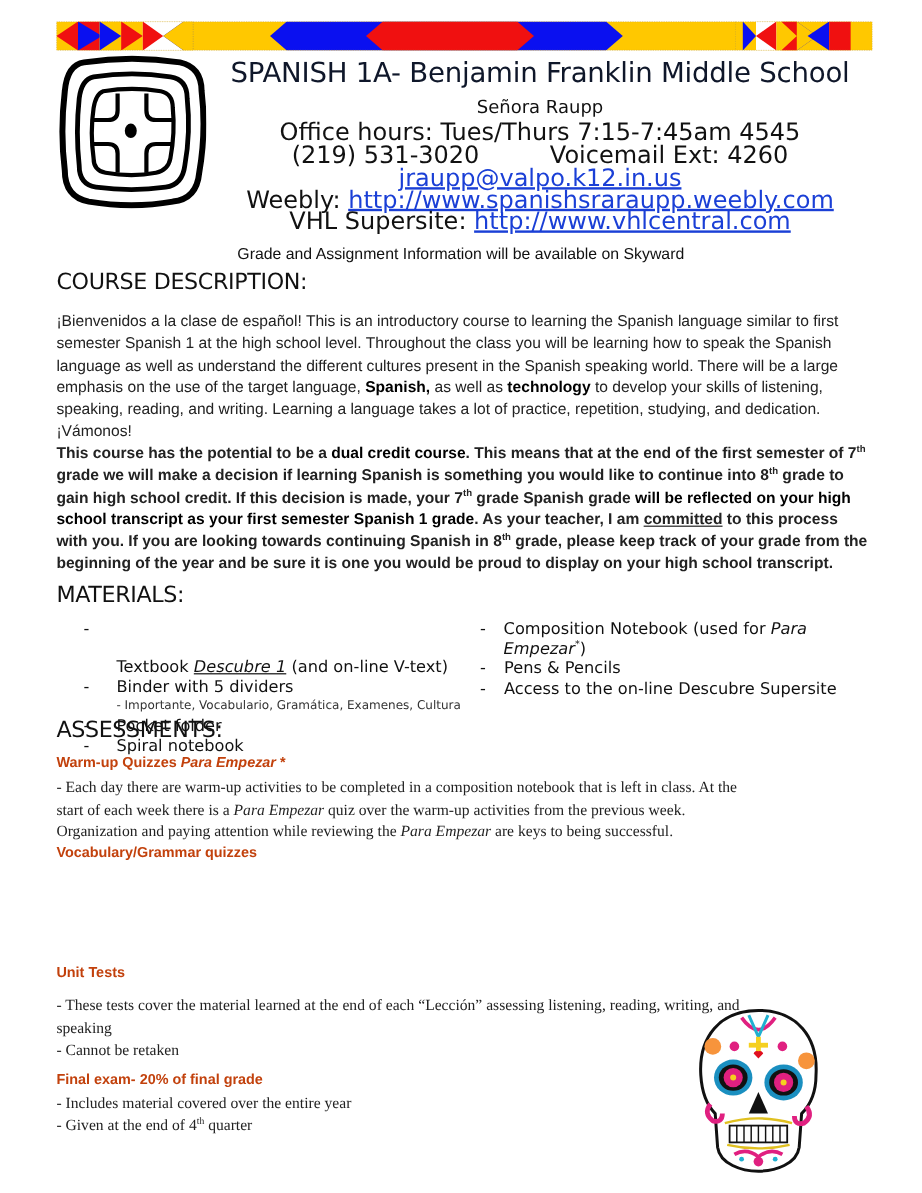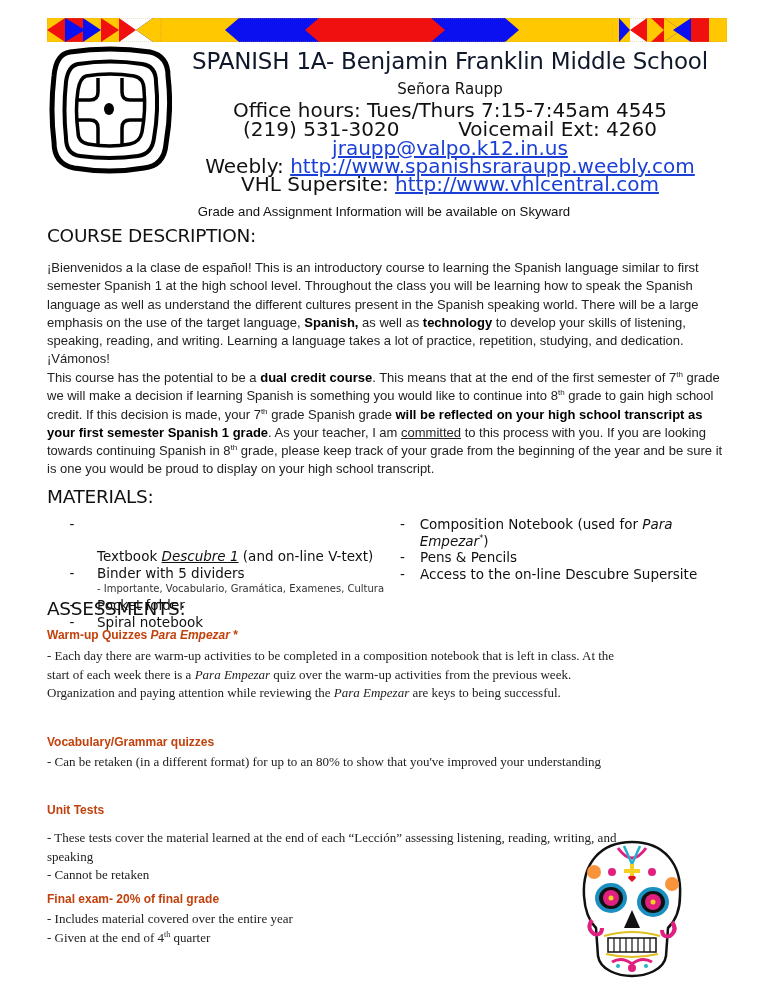--- a/index.html
+++ b/index.html
@@ -89,21 +89,21 @@
 </div>
 <div class="hdr line" style="top:175px;">
   <span>VHL Supersite: </span><span class="link">http://www.vhlcentral.com</span>
 </div>
 <div class="skyward">Grade and Assignment Information will be available on Skyward</div>
 
 <div class="h" style="top:225px;">COURSE DESCRIPTION:</div>
 <div class="para" style="top:259px;">
   <span>¡Bienvenidos a la clase de español! This is an introductory course to learning the Spanish language similar to first semester Spanish 1 at the high school level. Throughout the class you will be learning how to speak the Spanish language as well as understand the different cultures present in the Spanish speaking world.  There will be a large emphasis on the use of the target language, </span><b>Spanish,</b><span> as well as </span><b>technology</b><span> to develop your skills of listening, speaking, reading, and writing. Learning a language takes a lot of practice, repetition, studying, and dedication. ¡Vámonos!</span>
 </div>
-<div class="para" style="top:369px;">
+<div class="para" style="top:369px;font-weight:bold;">
   <span>This course has the potential to be a </span><b>dual credit course</b><span>. This means that at the end of the first semester of 7</span><span class="sup">th</span><span> grade we will make a decision if learning Spanish is something you would like to continue into 8</span><span class="sup">th</span><span> grade to gain high school credit. If this decision is made, your 7</span><span class="sup">th</span><span> grade Spanish grade </span><b>will be reflected on your high school transcript as your first semester Spanish 1 grade</b><span>. As your teacher, I am </span><u>committed</u><span> to this process with you. If you are looking towards continuing Spanish in 8</span><span class="sup">th</span><span> grade, please keep track of your grade from the beginning of the year and be sure it is one you would be proud to display on your high school transcript.</span>
 </div>
 
 <div class="h" style="top:486px;">MATERIALS:</div>
 <div class="mat" style="left:47px;top:516px;width:360px;">
   <div class="row">
       <span class="dash">-</span>
       <span style="padding-left:12px;margin-top:32px;"><span>Textbook </span><i><u>Descubre 1</u></i><span>  (and on-line V-text)</span></span>
     </div>
   <div class="row">
@@ -139,23 +139,22 @@
 
 <div class="h" style="top:598px;">ASSESSMENTS:</div>
 
 <div class="sh" style="top:628px;"><span>Warm-up Quizzes </span><i>Para Empezar</i><span> *</span></div>
 <div class="bl" style="top:647px;">
   <div>- Each day there are warm-up activities to be completed in a composition notebook that is left in class.  At the</div>
   <div><span>start of each week there is a </span><i>Para Empezar</i><span> quiz over the warm-up activities from the previous week.</span></div>
   <div><span>Organization and paying attention while reviewing the </span><i>Para Empezar</i><span>  are keys to being successful.</span></div>
 </div>
 
-<div class="sh" style="top:735px;">Vocabulary/Grammar quizzes</div>
+<div class="sh" style="top:703px;">Vocabulary/Grammar quizzes</div>
 <div class="bl" style="top:753px;">
-  <div>- Can be retaken (in a different format) for up to an 80% to show that you've improved your understanding</div>
 </div>
 
 <div class="sh" style="top:803px;">Unit Tests</div>
 <div class="bl" style="top:829px;">
   <div>- These tests cover the material learned at the end of each “Lección” assessing listening, reading, writing, and</div>
   <div>speaking</div>
   <div>- Cannot be retaken</div>
 </div>
 
 <div class="sh" style="top:892px;">Final exam- 20% of final grade</div>

